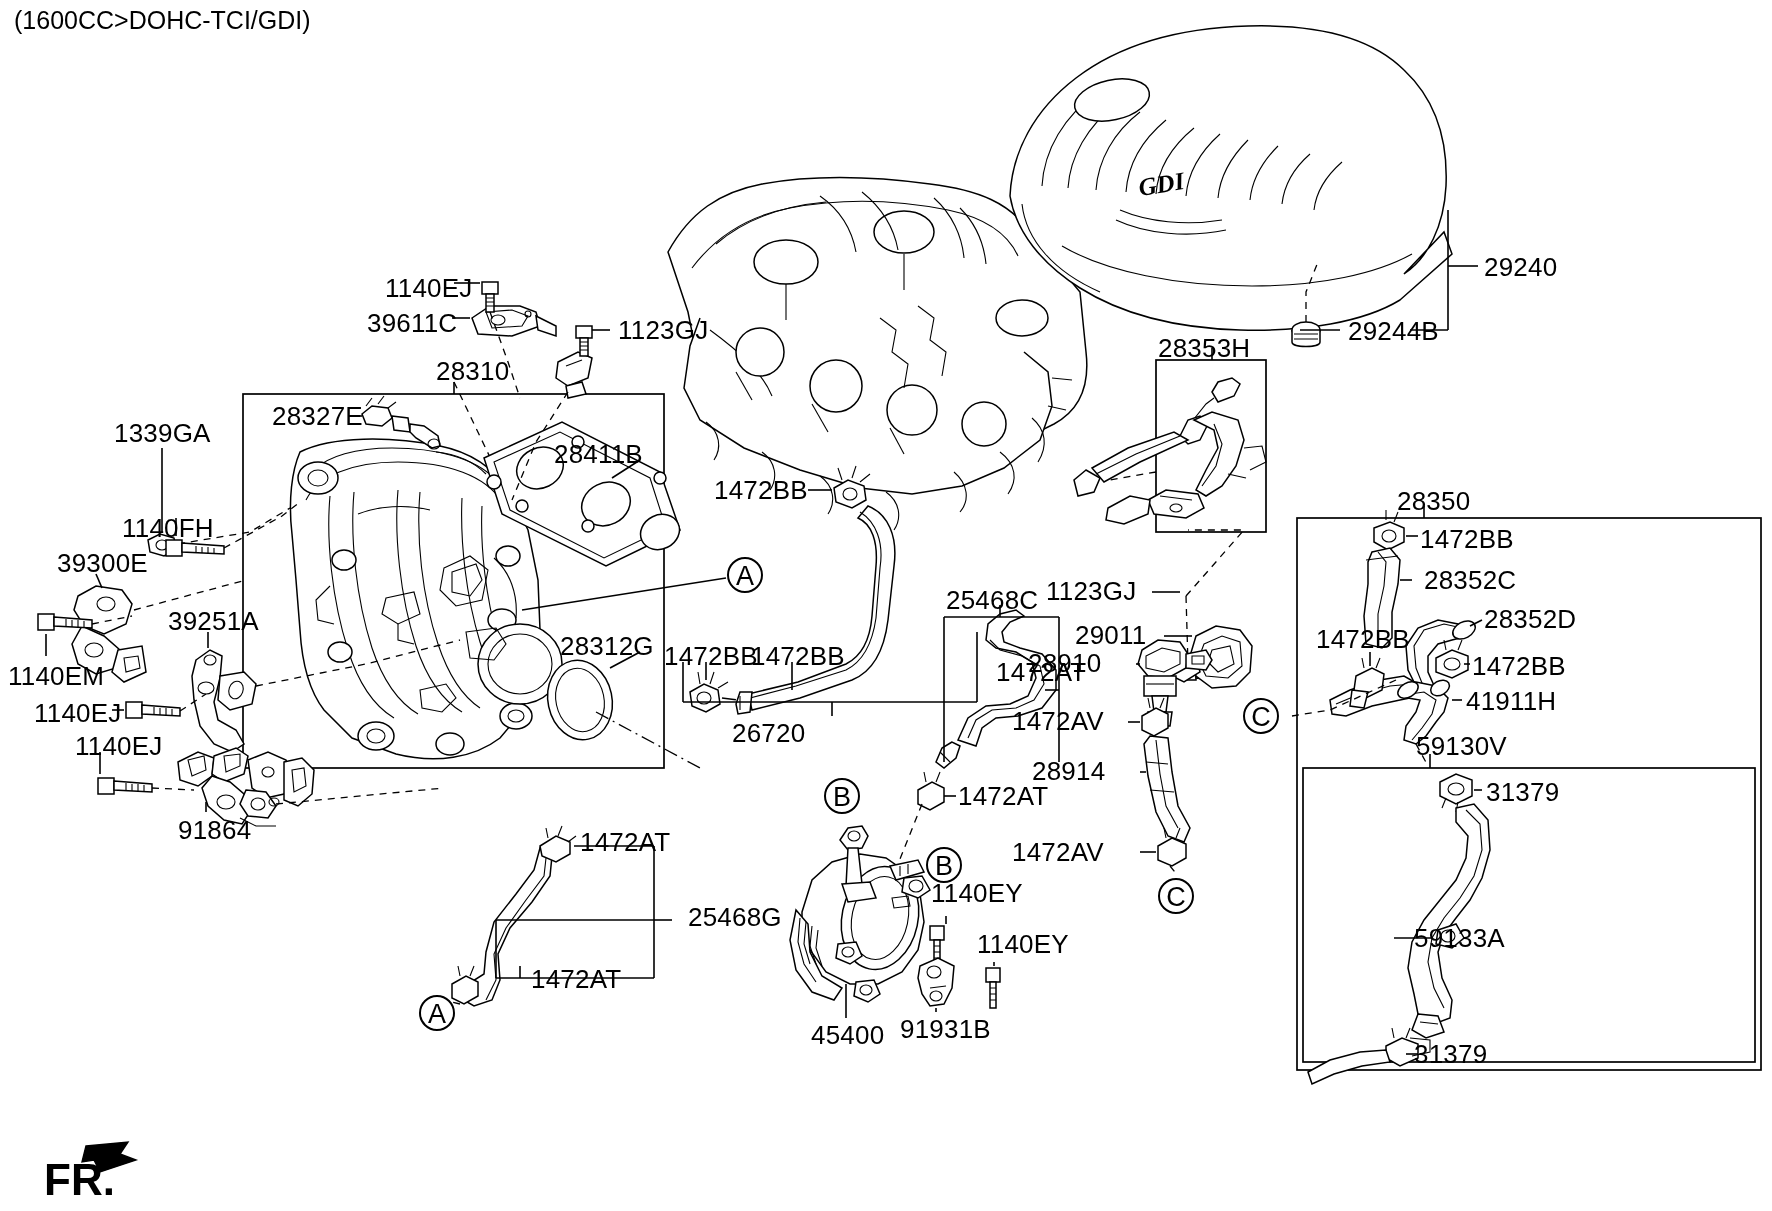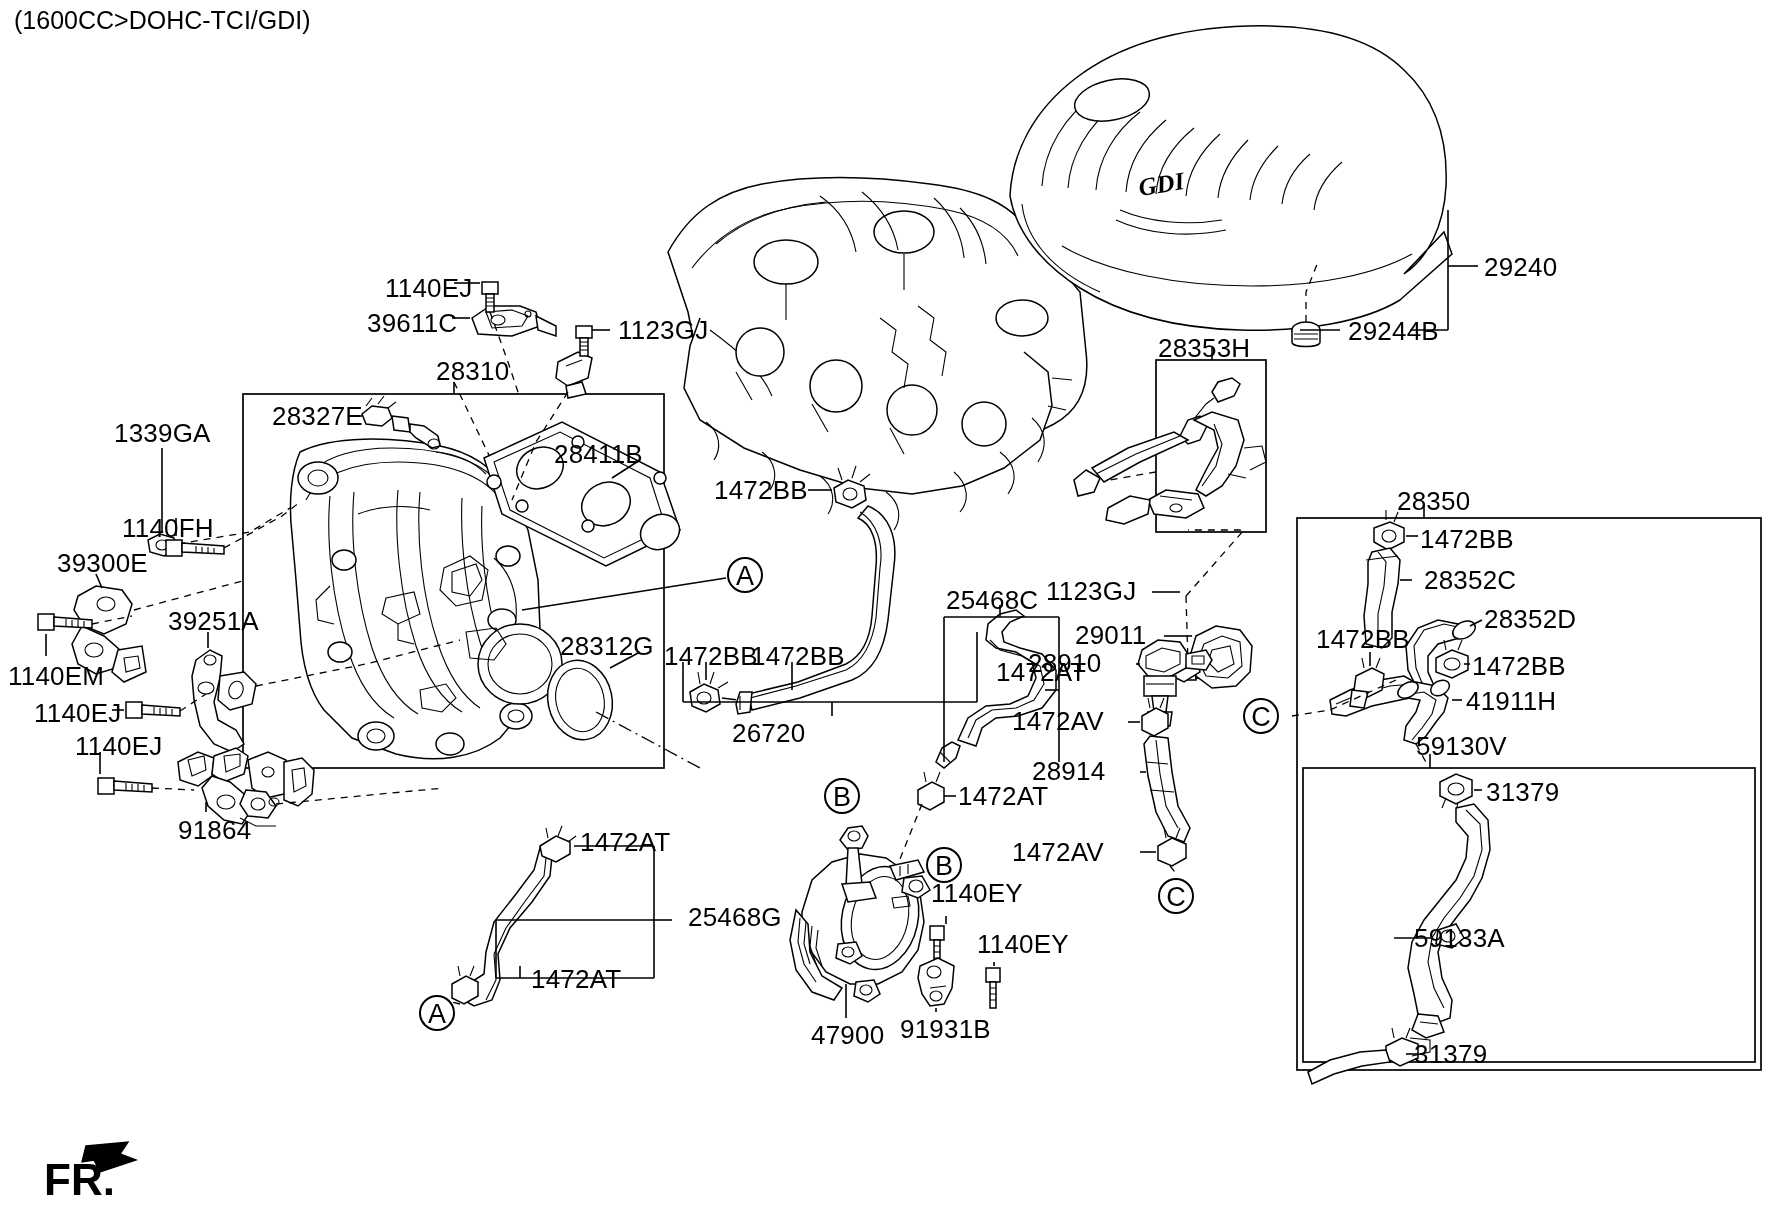--- a/index.html
+++ b/index.html
@@ -616,21 +616,21 @@
   <div class="lbl" style="left:946px;top:587px;">25468C</div>
   <div class="lbl" style="left:996px;top:659px;">1472AT</div>
   <div class="lbl" style="left:75px;top:733px;">1140EJ</div>
   <div class="lbl" style="left:178px;top:817px;">91864</div>
   <div class="lbl" style="left:580px;top:829px;">1472AT</div>
   <div class="lbl" style="left:688px;top:904px;">25468G</div>
   <div class="lbl" style="left:531px;top:966px;">1472AT</div>
   <div class="lbl" style="left:958px;top:783px;">1472AT</div>
   <div class="lbl" style="left:931px;top:880px;">1140EY</div>
   <div class="lbl" style="left:977px;top:931px;">1140EY</div>
-  <div class="lbl" style="left:811px;top:1022px;">47900</div>
+  <div class="lbl" style="left:811px;top:1022px;">45400</div>
   <div class="lbl" style="left:900px;top:1016px;">91931B</div>
   <div class="lbl" style="left:1158px;top:335px;">28353H</div>
   <div class="lbl" style="left:1484px;top:254px;">29240</div>
   <div class="lbl" style="left:1348px;top:318px;">29244B</div>
   <div class="lbl" style="left:1046px;top:578px;">1123GJ</div>
   <div class="lbl" style="left:1075px;top:622px;">29011</div>
   <div class="lbl" style="left:1028px;top:650px;">28910</div>
   <div class="lbl" style="left:1012px;top:708px;">1472AV</div>
   <div class="lbl" style="left:1032px;top:758px;">28914</div>
   <div class="lbl" style="left:1012px;top:839px;">1472AV</div>

